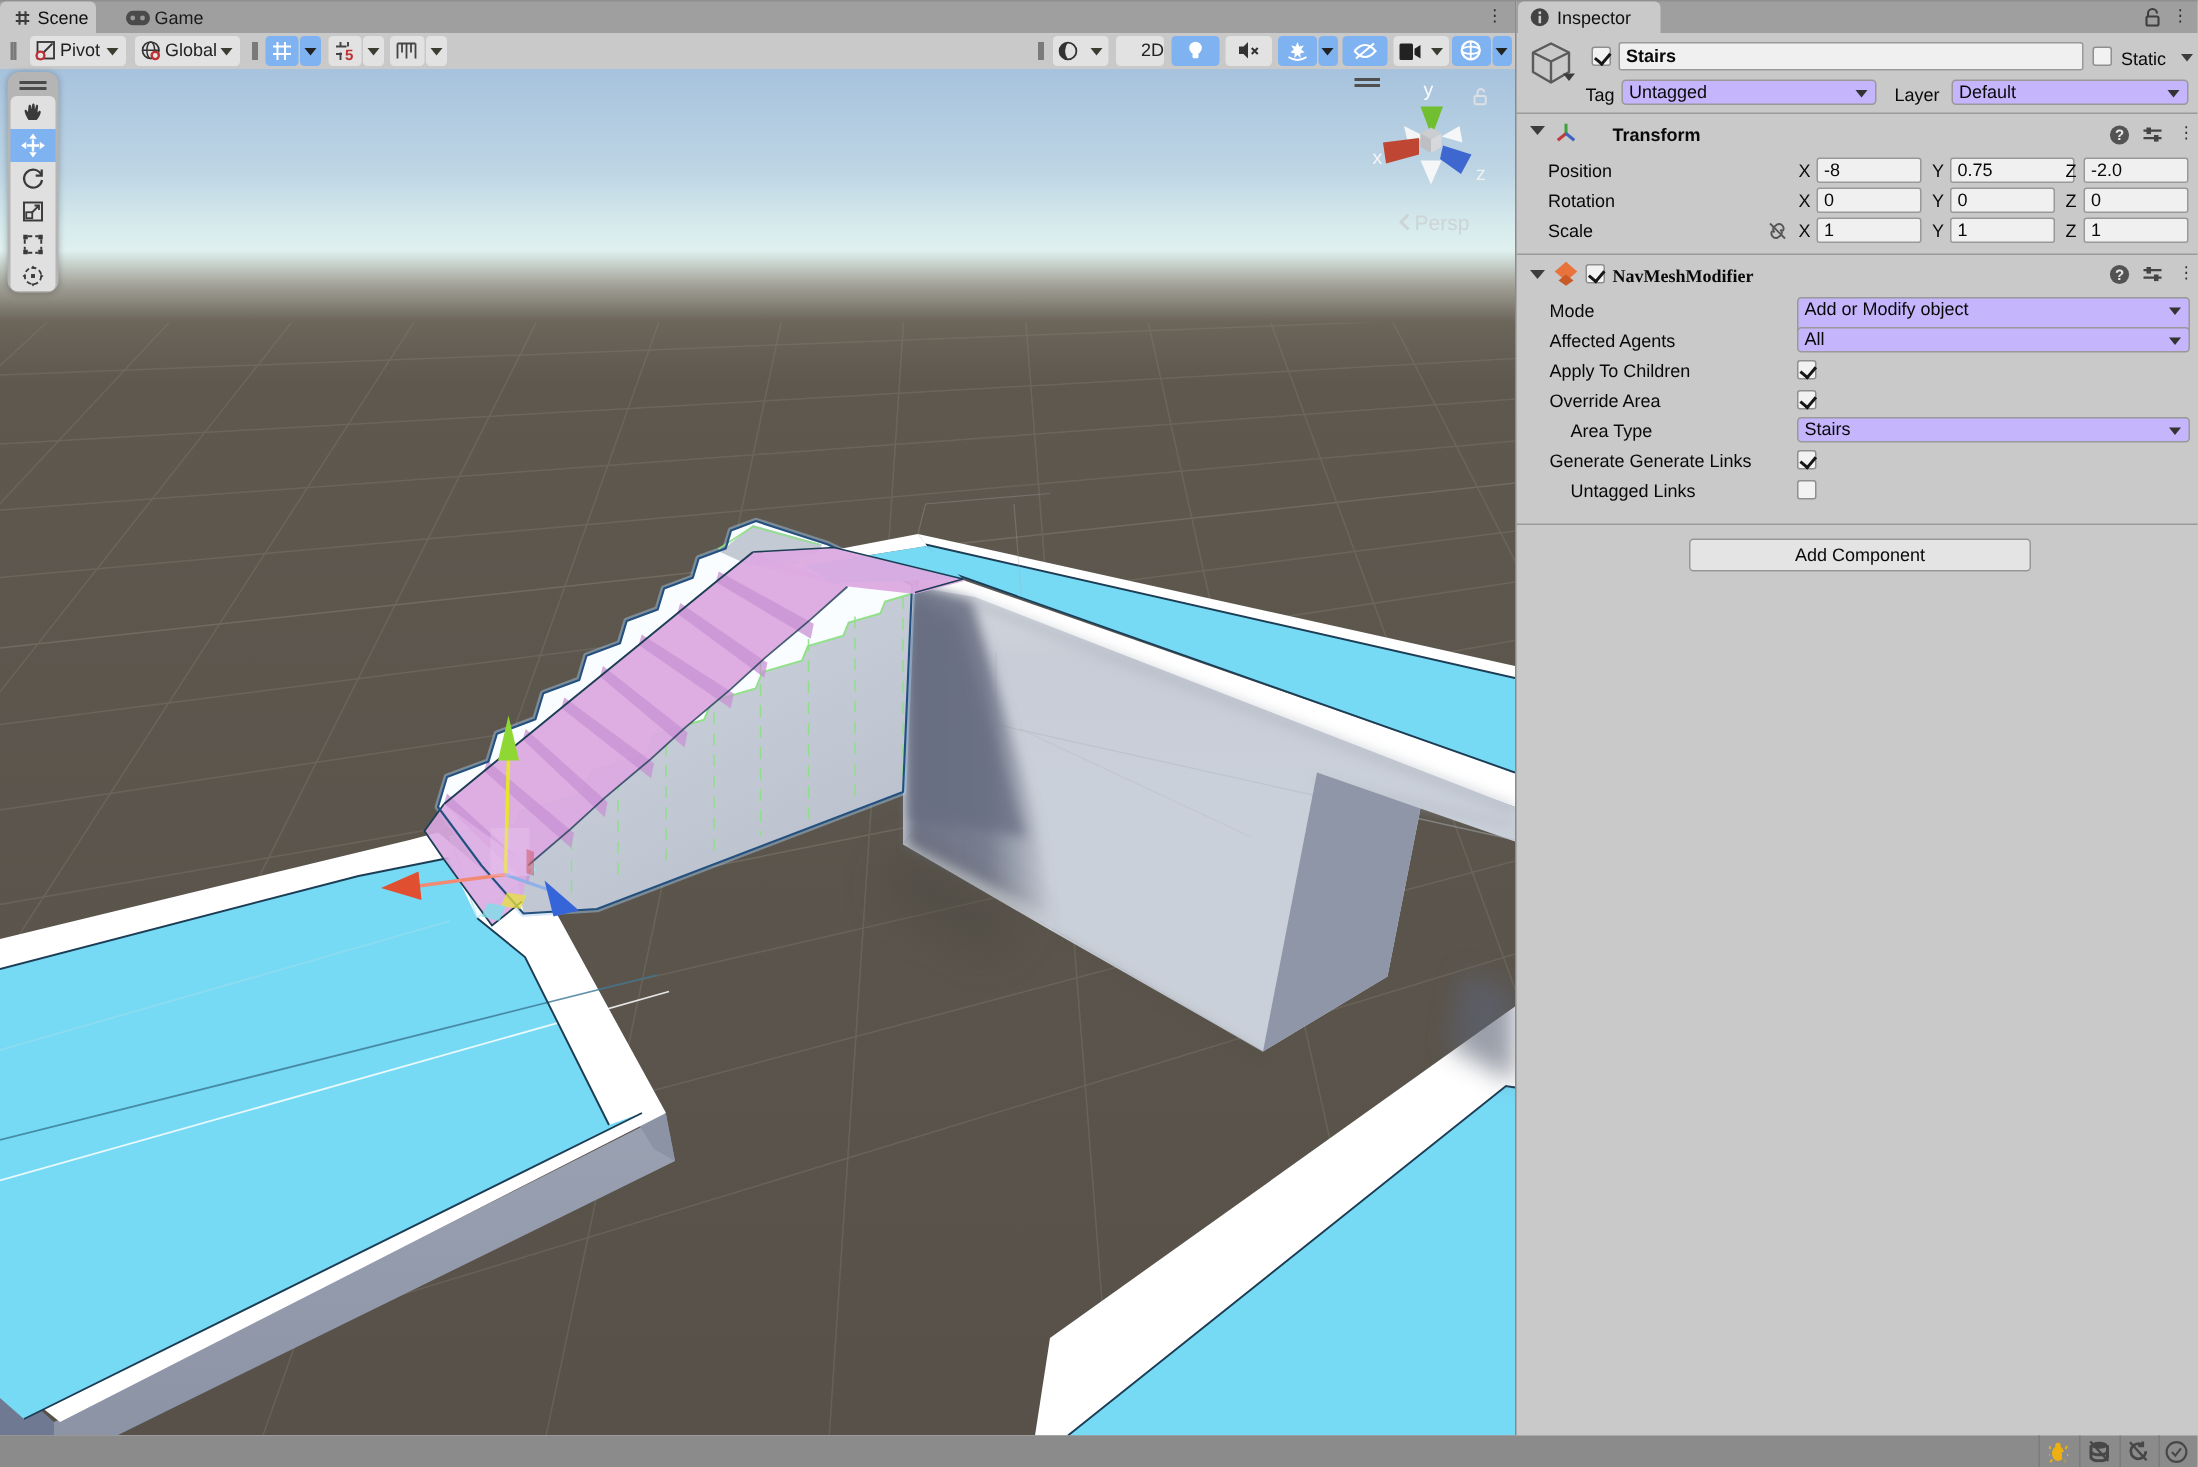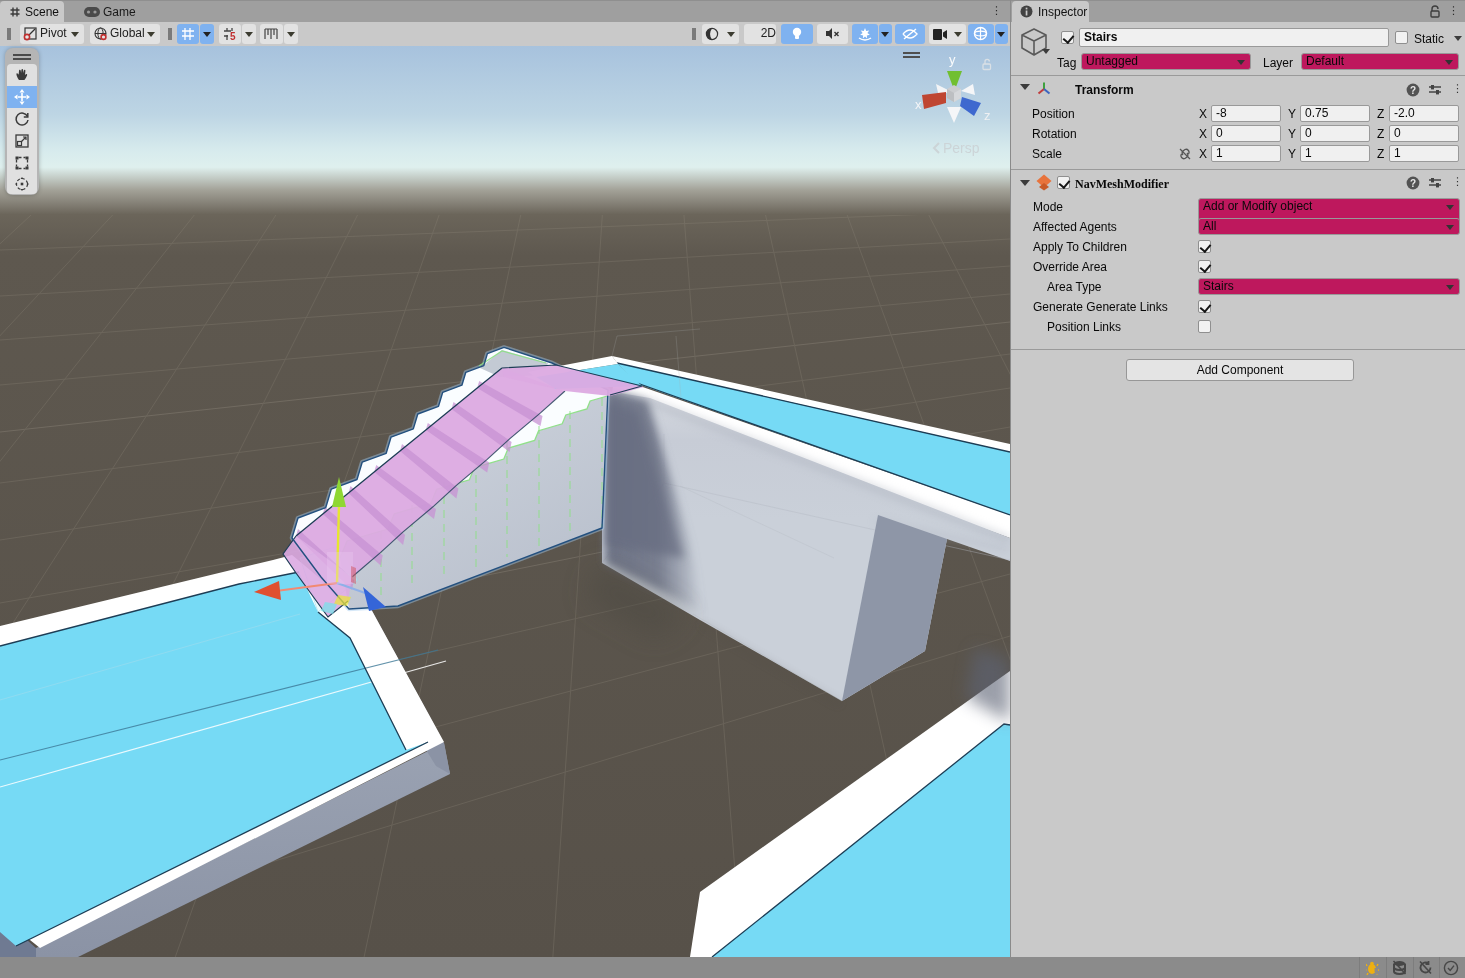--- a/index.html
+++ b/index.html
@@ -5,21 +5,21 @@
 .abs { position:absolute; }
 #scene { left:0; top:0; width:1010px; height:957px; background:#c9c9c9; }
 #insp { left:1010px; top:0; width:455px; height:957px; background:#c9c9c9; border-left:1px solid #8a8a8a; }
 #statusbar { left:0; top:957px; width:1465px; height:21px; background:#8b8b8b; }
 .tabbar { position:absolute; left:0; top:0; right:0; height:22px; background:#9f9f9f; border-top:1px solid #8f8f8f; }
 .tab { position:absolute; top:0; height:22px; background:#c9c9c9; border-radius:4px 4px 0 0; color:#111; font-size:12px; }
 .btn { position:absolute; background:#e2e2e2; border-radius:3px; height:20px; top:2px; color:#222; font-size:12px; }
 .btn.blue { background:#7fb2f0; }
 .ddarrow { width:0; height:0; border-left:4px solid transparent; border-right:4px solid transparent; border-top:5px solid #3c3c30; display:inline-block; }
 .field { position:absolute; background:#f0f0f0; border:1px solid #999999; border-radius:2px; font-size:12px; color:#090909; padding:0 4px; line-height:14px; }
-.drop { position:absolute; background:#be185d; border:1px solid #999999; border-radius:3px; font-size:12px; color:#090909; padding:0 4px; line-height:15px; }
+.drop { position:absolute; background:#c4b5fd; border:1px solid #999999; border-radius:3px; font-size:12px; color:#090909; padding:0 4px; line-height:15px; }
 .drop:after { content:""; position:absolute; right:5px; top:6px; width:0; height:0; border-left:4px solid transparent; border-right:4px solid transparent; border-top:5px solid #333; }
 .cb { position:absolute; width:13px; height:13px; background:#f2f2f2; border:1px solid #8f8f8f; border-radius:2px; }
 .cb.on:after { content:""; position:absolute; left:2.5px; top:0.5px; width:5px; height:8px; border:solid #161616; border-width:0 2px 2px 0; transform:rotate(40deg); }
 .lbl { position:absolute; font-size:12px; color:#090909; white-space:nowrap; }
 .sep { position:absolute; left:0; right:0; height:1px; background:#9a9a9a; }
 </style></head>
 <body>
 <div class="abs" id="scene">
 <svg width="1010" height="957" viewBox="0 0 1010 957" xmlns="http://www.w3.org/2000/svg" style="position:absolute;left:0;top:0">
       <defs>
@@ -364,21 +364,21 @@
  <text x="84" y="75" font-size="13" fill="#eef0f2">z</text>
 </svg>
 <div style="position:absolute;left:943px;top:140px;font-size:14px;color:#ccd4d7;">Persp</div>
     <svg width="8" height="12" style="position:absolute;left:932px;top:142px;">
       <path d="M7,1 L2,6 L7,11" stroke="#ccd4d7" stroke-width="2" fill="none"></path>
     </svg>
 </div>
 
 <div class="abs" id="insp">
 <div class="tabbar">
- <div class="tab" style="left:1px;width:77px;">
+ <div class="tab" style="left:1px;width:95px;">
   <svg width="13" height="13" viewBox="0 0 13 13" style="position:absolute;left:8px;top:4px">
           <circle cx="6.5" cy="6.5" r="6" fill="#424242"></circle>
           <rect x="5.7" y="5.5" width="1.7" height="5" fill="#c9c9c9"></rect>
           <rect x="5.7" y="2.6" width="1.7" height="1.8" fill="#c9c9c9"></rect>
         </svg>
   <span style="position:absolute;left:26px;top:4px;">Inspector</span>
  </div>
  <svg width="11" height="13" viewBox="0 0 11 13" style="position:absolute;right:24px;top:4px;">
         <path d="M2,6 v-2 a3,3 0 0,1 6,0" fill="none" stroke="#3e3e3e" stroke-width="1.4"></path>
         <rect x="1" y="6" width="8" height="6" rx="1" fill="none" stroke="#3e3e3e" stroke-width="1.4"></rect>
@@ -415,21 +415,21 @@
 <svg width="14" height="14" viewBox="0 0 14 14" style="position:absolute;left:417px;top:83px;">
       <path d="M1,4 h12 M1,9 h12" stroke="#444" stroke-width="1.5"></path>
       <rect x="3" y="2" width="3" height="4.4" fill="#444"></rect>
       <rect x="8" y="7" width="3" height="4.4" fill="#444"></rect>
     </svg>
 <div style="position:absolute;left:441px;top:82px;color:#333;font-size:11px;">⋮</div>
 <div class="lbl" style="left:21px;top:107px;">Position</div>
 <div class="lbl" style="left:188px;top:107px;">X</div>
     <div class="field" style="left:200px;top:105px;width:70px;height:17px;">-8</div>
 <div class="lbl" style="left:277px;top:107px;">Y</div>
-    <div class="field" style="left:289px;top:105px;width:70px;height:17px;">0.75</div>
+    <div class="field" style="left:289px;top:105px;width:83px;height:17px;">0.75</div>
 <div class="lbl" style="left:366px;top:107px;">Z</div>
     <div class="field" style="left:378px;top:105px;width:70px;height:17px;">-2.0</div>
 <div class="lbl" style="left:21px;top:127px;">Rotation</div>
 <div class="lbl" style="left:188px;top:127px;">X</div>
     <div class="field" style="left:200px;top:125px;width:70px;height:17px;">0</div>
 <div class="lbl" style="left:277px;top:127px;">Y</div>
     <div class="field" style="left:289px;top:125px;width:70px;height:17px;">0</div>
 <div class="lbl" style="left:366px;top:127px;">Z</div>
     <div class="field" style="left:378px;top:125px;width:70px;height:17px;">0</div>
 <div class="lbl" style="left:21px;top:147px;">Scale</div>
@@ -468,21 +468,21 @@
 <div class="lbl" style="left:22px;top:220px;">Affected Agents</div>
 <div class="drop" style="left:187px;top:218px;width:262px;height:17px;">All</div>
 <div class="lbl" style="left:22px;top:240px;">Apply To Children</div>
 <div class="cb on" style="left:187px;top:240px;"></div>
 <div class="lbl" style="left:22px;top:260px;">Override Area</div>
 <div class="cb on" style="left:187px;top:260px;"></div>
 <div class="lbl" style="left:36px;top:280px;">Area Type</div>
 <div class="drop" style="left:187px;top:278px;width:262px;height:17px;">Stairs</div>
 <div class="lbl" style="left:22px;top:300px;">Generate Generate Links</div>
 <div class="cb on" style="left:187px;top:300px;"></div>
-<div class="lbl" style="left:36px;top:320px;">Position Links</div>
+<div class="lbl" style="left:36px;top:320px;">Untagged Links</div>
 <div class="cb" style="left:187px;top:320px;"></div>
 <div class="sep" style="top:349px;"></div>
 <div style="position:absolute;left:115px;top:359px;width:228px;height:22px;background:#e4e4e4;border:1px solid #979797;border-radius:3px;text-align:center;font-size:12px;color:#090909;line-height:20px;">Add Component</div>
 </div>
 
 <div class="abs" id="statusbar">
  <div style="position:absolute;left:1359px;top:0;width:1px;height:21px;background:#7d7d7d;"></div>
  <div style="position:absolute;left:1386px;top:0;width:1px;height:21px;background:#7d7d7d;"></div>
  <div style="position:absolute;left:1413px;top:0;width:1px;height:21px;background:#7d7d7d;"></div>
  <div style="position:absolute;left:1439px;top:0;width:1px;height:21px;background:#7d7d7d;"></div>

